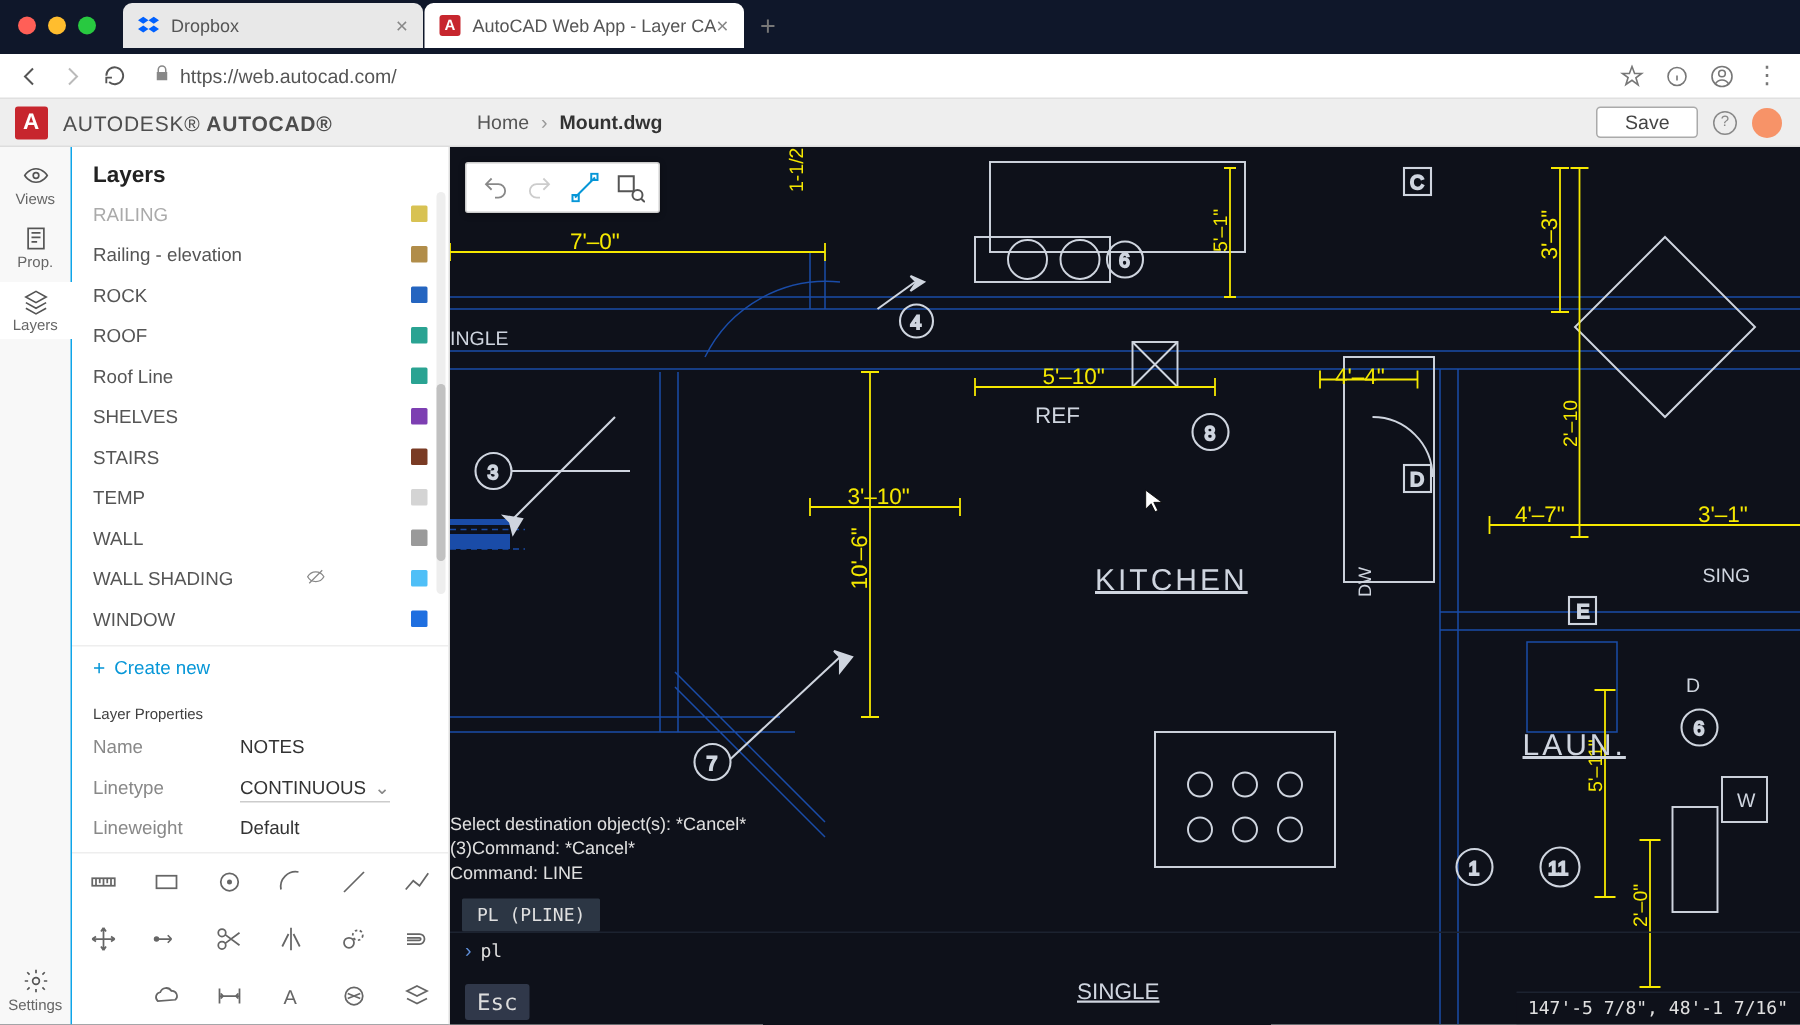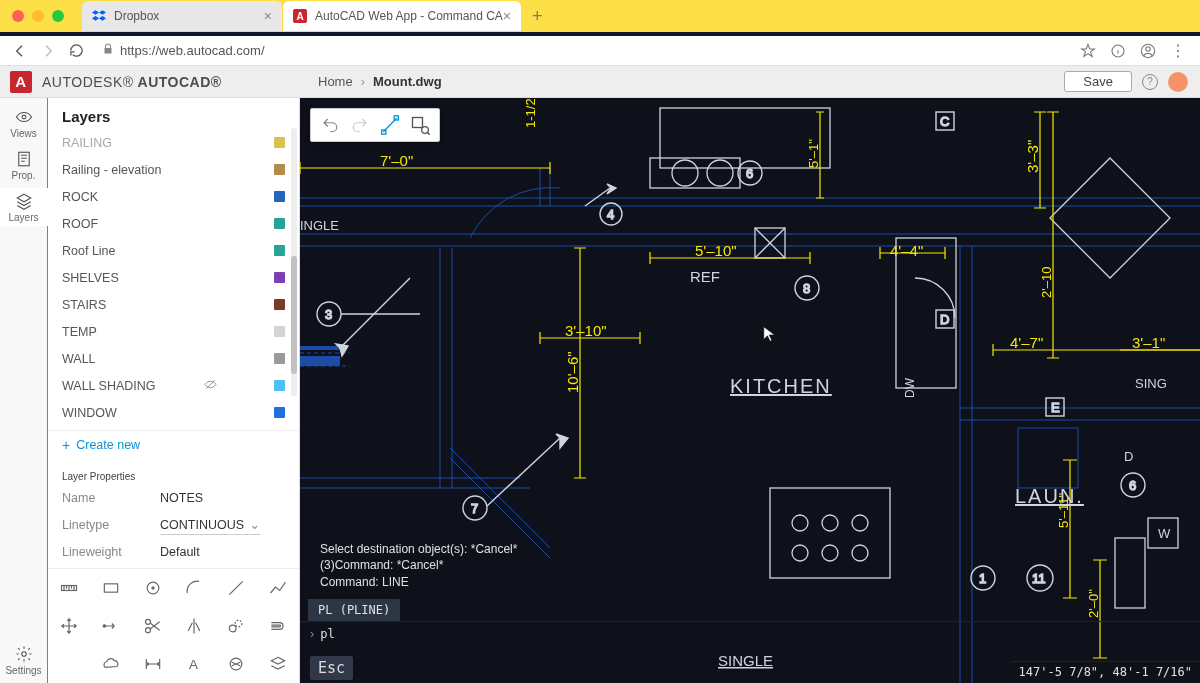--- a/index.html
+++ b/index.html
@@ -1,19 +1,19 @@
 <!DOCTYPE html>
 <html><head>
 <meta charset="utf-8">
 <style>
   * { box-sizing: border-box; margin: 0; padding: 0; font-family: -apple-system, "Helvetica Neue", Arial, sans-serif; }
   body { width: 1200px; height: 683px; overflow: hidden; background: #fff; font-size: 13px; color: #333; }
 
   
-  .browser-top { height: 36px; background: #fde047; display: flex; align-items: center; padding: 0 8px; border-bottom: 4px solid #0f172a; position: relative; }
+  .browser-top { height: 36px; background: #0f172a; display: flex; align-items: center; padding: 0 8px; border-bottom: 2px solid #0f172a; position: relative; }
   .mac-dots { display: flex; gap: 8px; margin-right: 18px; margin-left: 4px;}
   .mac-dot { width: 12px; height: 12px; border-radius: 50%; }
   .mac-red { background:#ff5f57; } .mac-yellow{background:#ffbd2e;} .mac-green{background:#28c940;}
   .tab { height: 30px; background:#fff; border-top-left-radius:6px; border-top-right-radius:6px; display:flex; align-items:center; padding:0 10px; margin-right:1px; font-size:12px; color:#555; min-width:200px; position:relative; }
   .tab.inactive { background:#e8e8e8; }
   .tab .favicon { width:14px; height:14px; margin-right:8px; display:inline-flex; align-items:center; justify-content:center;}
   .tab .close-x { margin-left:auto; color:#888; font-size:14px; }
   .plus-tab { color:#777; font-size:18px; padding:0 10px; cursor:pointer; }
   .addr-bar { height:30px; background:#fff; display:flex; align-items:center; padding:0 8px; border-bottom:1px solid #e0e0e0; }
   .addr-bar .nav-btn { width:24px; height:24px; display:flex; align-items:center; justify-content:center; color:#666; margin-right:4px; }
@@ -64,21 +64,21 @@
   .tool-grid .t { height:38px; display:flex; align-items:center; justify-content:center; color:#555; }
   .tool-grid svg { width:20px; height:20px; stroke:#666; fill:none; stroke-width:1.4;}
 
   
   .canvas-wrap { flex:1; position:relative; background:#0e111a; overflow:hidden;}
   .canvas-svg { position:absolute; inset:0; }
   .float-toolbar { position:absolute; top:10px; left:10px; background:#fff; border:1px solid #ccc; display:flex; height:34px; align-items:center; padding:0 4px; border-radius:2px; box-shadow:0 1px 4px rgba(0,0,0,0.3);}
   .float-toolbar .fb { width:30px; height:30px; display:flex; align-items:center; justify-content:center;}
 
   
-  .cmd-block { position:absolute; left:0; right:0; bottom:38px; padding:4px 20px; color:#e0e0e0; font-size:12px; font-family: Menlo, Consolas, monospace; line-height:1.4; }
+  .cmd-block { position:absolute; left:0; right:0; bottom:38px; padding:4px 0; color:#e0e0e0; font-size:12px; font-family: Menlo, Consolas, monospace; line-height:1.4; }
   .cmd-suggest{ position:absolute; left:8px; bottom:62px; background:#2c3644; color:#e0e0e0; font-size:12px; padding:4px 10px; border-radius:1px; font-family: Menlo, Consolas, monospace;}
   .cmd-input-row{ position:absolute; left:0; right:0; bottom:38px; height:24px; display:flex; align-items:center; padding-left:10px; color:#9fb6d8; border-top:1px solid #1c2330;}
   .cmd-prefix{ color:#5f8fd8; margin-right:6px;}
   .esc-row{ position:absolute; left:0; bottom:6px; }
   .esc-key{ background:#30384a; color:#ddd; font-size:15px; padding:3px 8px; border-radius:2px; margin-left:10px; font-family:Menlo,monospace;}
 
   
   .cursor-arrow { position:absolute; top:227px; left:462px; }
   .cursor-arrow svg{ width:18px;height:18px; }
   
@@ -103,21 +103,21 @@
     <span class="favicon">
       <svg viewBox="0 0 24 24" width="14" height="14">
           <path fill="#0061ff" d="M6 2l6 4-6 4-6-4 6-4zm12 0l6 4-6 4-6-4 6-4zM6 12l6 4-6 4-6-4 6-4zm12 0l6 4-6 4-6-4 6-4z"></path>
         </svg>
     </span>
     <span>Dropbox</span>
     <span class="close-x">×</span>
   </div>
   <div class="tab">
     <span class="favicon" style="background:#c7262e;color:#fff;font-size:10px;font-weight:900;border-radius:2px;">A</span>
-    <span>AutoCAD Web App - Command CA</span>
+    <span>AutoCAD Web App - Layer CA</span>
     <span class="close-x">×</span>
   </div>
   <div class="plus-tab">+</div>
 </div>
 
 <div class="addr-bar">
   <div class="nav-btn">
     <svg width="16" height="16" viewBox="0 0 24 24" stroke="#555" fill="none" stroke-width="2">
         <path d="M15 4l-8 8 8 8"></path>
       </svg>

